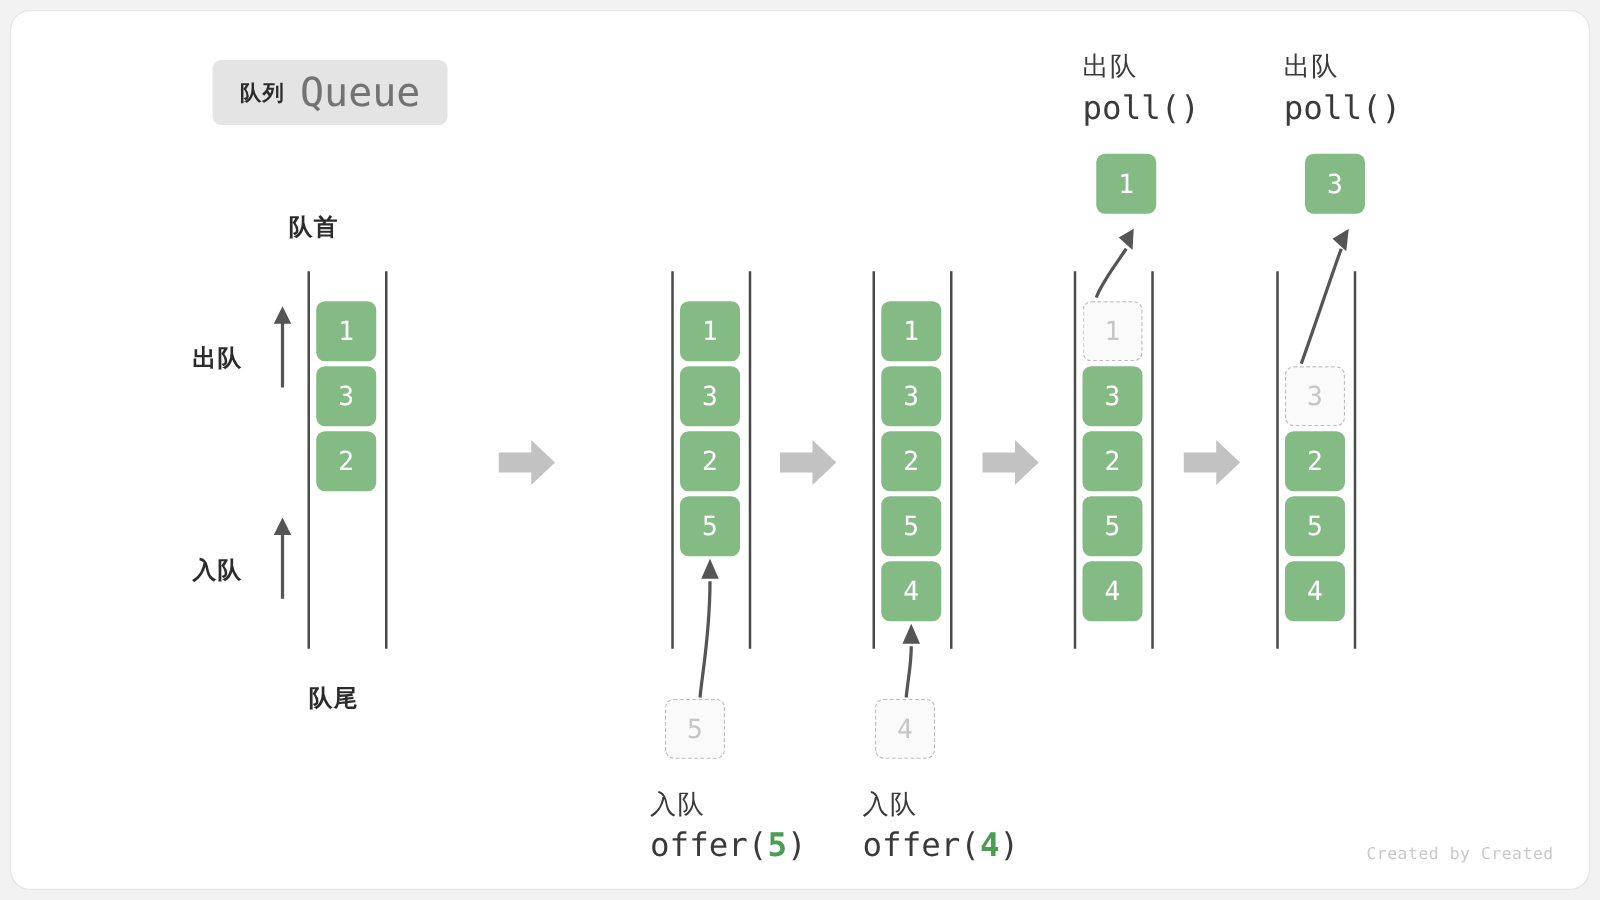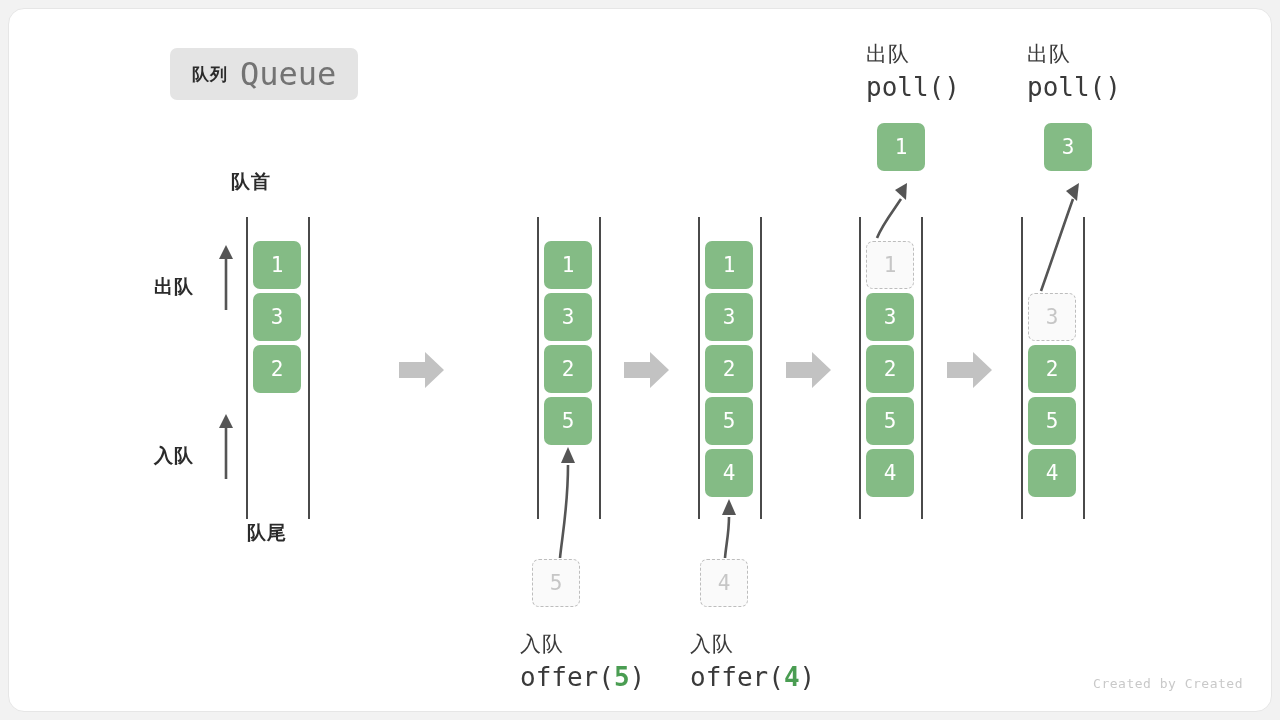--- a/index.html
+++ b/index.html
@@ -141,21 +141,21 @@
 <body>
 
 <div id="card">
 
   <div class="abs" id="title-badge">
     <span class="cn">队列</span>
     <span class="en">Queue</span>
   </div>
 
   <div class="abs head-label" style="left:222px; top:160px;">队首</div>
-  <div class="abs head-label" style="left:238px; top:511px;">队尾</div>
+  <div class="abs head-label" style="left:238px; top:537px;">队尾</div>
 
   <div class="abs side-label" style="left:145px; top:265px;">出队</div>
   <div class="abs" style="left:206px; top:235px;">
     <svg width="22" height="66" viewBox="0 0 22 66">
       <line x1="11" y1="66" x2="11" y2="12" stroke="#555555" stroke-width="2.6"></line>
       <path d="M11 1 L18 15 L4 15 Z" fill="#555555"></path>
     </svg>
   </div>
 
   <div class="abs side-label" style="left:145px; top:434px;">入队</div>

